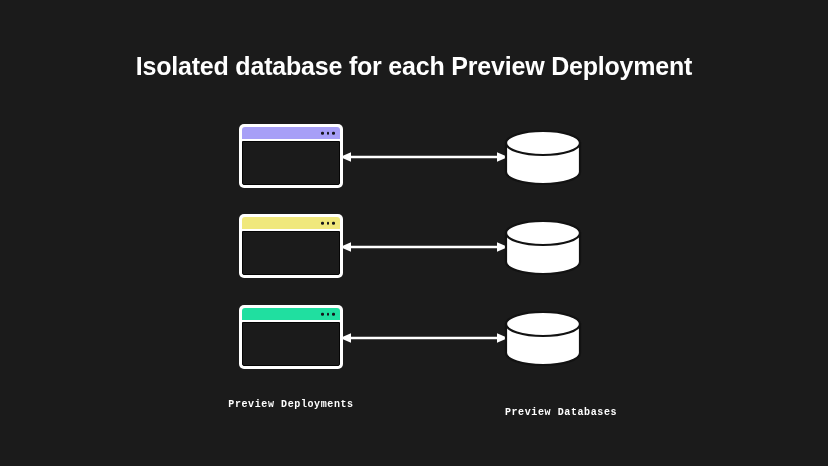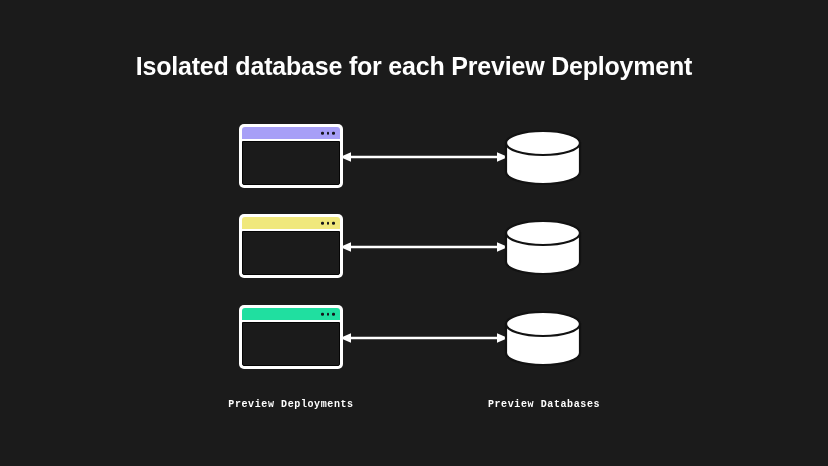--- a/index.html
+++ b/index.html
@@ -126,21 +126,21 @@
     top: 399px;
     color: #ffffff;
     font-family: "Liberation Mono", "DejaVu Sans Mono", monospace;
     font-size: 10px;
     font-weight: 700;
     letter-spacing: 0.6px;
     white-space: nowrap;
     text-align: center;
   }
   .caption-left  { left: 200px; width: 182px; }
-  .caption-right { left: 455px; width: 178px; }
+  .caption-right { left: 472px; width: 178px; margin-top: 8px; }
 </style>
 </head>
 <body style="background: rgb(27, 27, 27);">
 
 <div class="slide">
 
   <div class="title">Isolated database for each Preview Deployment</div>
 
   <div class="diagram">
 

